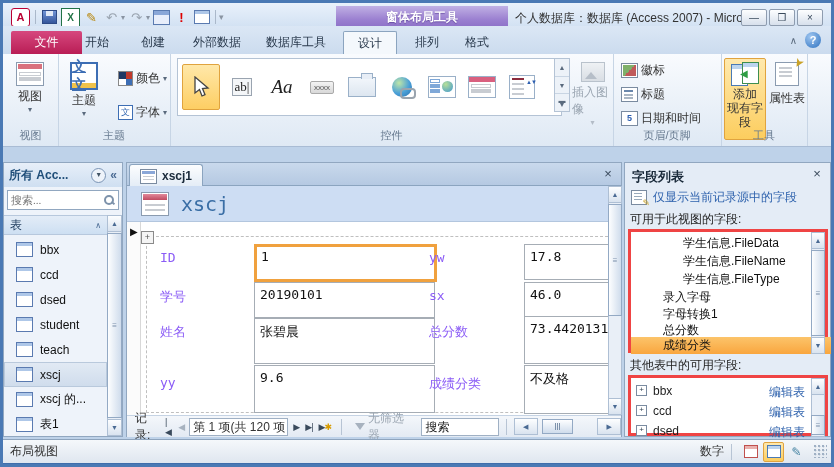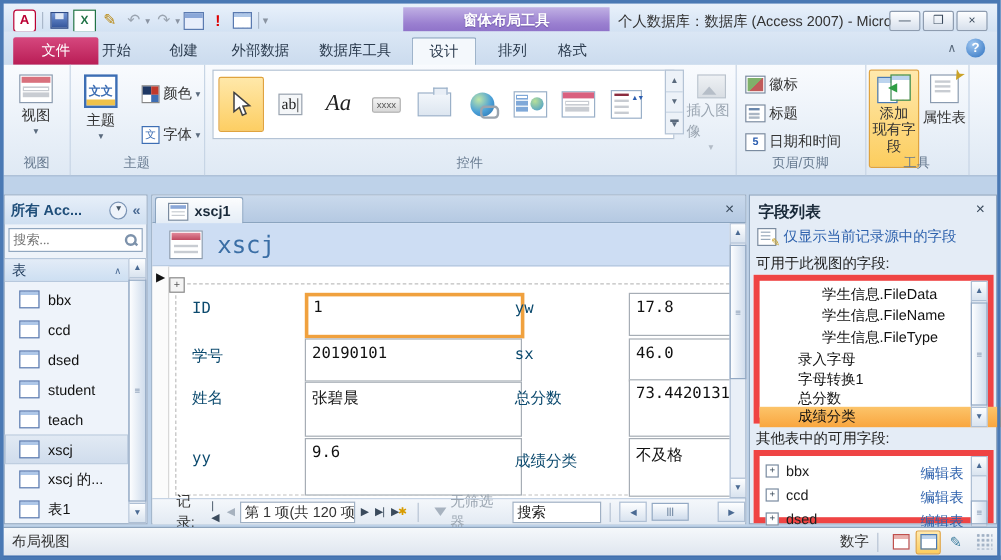--- a/index.html
+++ b/index.html
@@ -51,21 +51,21 @@
     background:linear-gradient(#f9fbfe,#e9f0f8 60%,#dfe9f4);border-bottom:1px solid #a9bcd4;}
   .rgroup{position:absolute;top:0;height:92px;border-right:1px solid #c7d5e5;}
   .glabel{position:absolute;bottom:3px;left:0;right:0;text-align:center;color:#66798f;font-size:11px;}
   .bigbtn{position:absolute;display:flex;flex-direction:column;align-items:center;gap:2px;color:#333;}
   .smalldrop{color:#5a6a7d;font-size:8px;line-height:6px;}
   .viewico{width:26px;height:22px;background:#fff;border:1px solid #8a9bb0;position:relative;}
   .viewico:before{content:"";position:absolute;left:1px;top:1px;right:1px;height:5px;background:#d9717d;}
   .viewico:after{content:"";position:absolute;left:3px;top:10px;right:3px;height:2px;
     box-shadow:0 0 0 1px #c8ccd2,0 5px 0 1px #c8ccd2;}
   .themeico{width:24px;height:24px;background:#fff;border:2px solid #3d6eb4;display:flex;align-items:center;justify-content:center;
-    color:#3d6eb4;font-size:10px;font-weight:bold;box-shadow:inset 0 -5px 0 #f0c24a;}
+    color:#3d6eb4;font-size:14px;font-weight:bold;box-shadow:inset 0 -5px 0 #f0c24a;text-decoration:underline;}
   .colorico{width:13px;height:13px;display:grid;grid-template-columns:1fr 1fr;grid-template-rows:1fr 1fr;border:1px solid #888;}
   .colorico i{display:block;}
   .fontico{width:13px;height:13px;border:1px solid #3d6eb4;color:#3d6eb4;font-size:9px;line-height:12px;text-align:center;background:#fff;}
   .smallbtn{position:absolute;display:flex;align-items:center;gap:3px;color:#333;}
   .gallery{position:absolute;left:7px;top:4px;width:375px;height:52px;background:#fff;
     border:1px solid #b4c3d5;display:flex;align-items:center;gap:4px;padding:2px 4px;}
   .gcell{width:36px;height:44px;display:flex;align-items:center;justify-content:center;}
   .gsel{background:linear-gradient(#ffe8a9,#fdce63);border:1px solid #e0a33e;border-radius:2px;}
   .abico{font-family:"Liberation Serif",serif;font-size:13px;border:1px solid #9aa4b0;background:#f4f6f8;padding:0 2px;}
   .aaico{font-family:"Liberation Serif",serif;font-style:italic;font-size:19px;color:#222;}
@@ -146,26 +146,26 @@
     display:flex;align-items:center;gap:12px;padding-left:14px;}
   .fhico{width:26px;height:22px;background:#fff;border:1px solid #8a9bb0;position:relative;}
   .fhico:before{content:"";position:absolute;left:1px;top:1px;right:1px;height:6px;background:linear-gradient(#e2899a,#c04a60);}
   .fhico:after{content:"";position:absolute;left:3px;top:11px;right:3px;height:2px;background:#c8ccd2;box-shadow:0 5px 0 #c8ccd2;}
   .formtitle{font-family:"DejaVu Sans Mono",monospace;font-size:20px;color:#3a6ea5;}
   .selstrip{left:0;top:59px;width:14px;height:193px;background:#fbfbfb;border-right:1px solid #d8d8d8;}
   .recarrow{position:absolute;left:3px;top:4px;color:#111;font-size:10px;}
   .layoutrect{position:absolute;border:1px dashed #bfbfbf;}
   .movehandle{position:absolute;width:11px;height:11px;border:1px solid #8a8a8a;background:#f4f4f4;
     color:#555;font-size:9px;line-height:10px;text-align:center;}
-  .flabel{position:absolute;color:#0c4a6e;font-size:13px;font-family:"DejaVu Sans Mono",monospace;}
+  .flabel{position:absolute;color:#8b5cf6;font-size:13px;font-family:"DejaVu Sans Mono",monospace;}
   .fbox{position:absolute;background:#fff;border:1px solid #a6adb5;font-family:"DejaVu Sans Mono",monospace;
     font-size:13px;color:#111;padding:4px 5px;white-space:nowrap;overflow:hidden;}
   .fbox.selbox{border:3px solid #f0a13e;padding:2px 4px;}
   .recbar{left:0;top:252px;width:494px;height:22px;background:linear-gradient(#f4f7fb,#e3eaf3);
-    border-top:1px solid #c5d3e4;display:flex;align-items:center;padding-left:20px;color:#333;}
+    border-top:1px solid #c5d3e4;display:flex;align-items:center;padding-left:8px;color:#333;}
   .recnavbtn{color:#3a4a5c;font-size:9px;padding:0 3px;letter-spacing:-1px;}
   .recnavbtn.dis{color:#a7b2bf;}
   .posbox{width:92px;height:16px;background:#fff;border:1px solid #9fb0c4;line-height:16px;
     padding:0 3px;white-space:nowrap;overflow:hidden;margin:0 2px;}
   .funnel{width:0;height:0;border-left:5px solid transparent;border-right:5px solid transparent;
     border-top:7px solid #a7b2bf;margin:0 3px 0 6px;}
   .recsearch{width:76px;height:16px;background:#fff;border:1px solid #9fb0c4;margin-left:6px;}
   .recsearch input{width:100%;height:100%;border:none;outline:none;font-family:inherit;font-size:12px;padding:0 3px;box-sizing:border-box;background:transparent;}
   .recsearch input::placeholder{color:#222;opacity:1;}
   .hthumb{height:13px;background:linear-gradient(#fdfeff,#cfdcec);border:1px solid #93a9c4;
@@ -173,21 +173,21 @@
   .hthumb i{width:1px;height:7px;background:#7d92ab;}
   
   .flpanel{left:624px;top:162px;width:207px;height:275px;background:#e4ecf6;border:1px solid #91a7c0;}
   .fltitle{left:7px;top:5px;font-weight:bold;color:#1a2a3a;font-size:13px;}
   .flclose{right:5px;top:3px;width:16px;height:16px;text-align:center;line-height:15px;color:#3a4a5c;font-size:13px;}
   .fllink{left:6px;top:26px;display:flex;align-items:center;gap:6px;color:#2e62ad;}
   .linkico{width:14px;height:13px;border:1px solid #7a8ba0;background:#fff;position:relative;flex:0 0 auto;}
   .linkico:before{content:"";position:absolute;left:2px;top:2px;width:8px;height:1px;background:#9ab;box-shadow:0 3px 0 #9ab,0 6px 0 #9ab;}
   .linkico:after{content:"✎";position:absolute;right:-4px;bottom:-4px;color:#caa227;font-size:9px;}
   .fldesc{left:5px;color:#222;}
-  .fllist{background:#fff;border:5px solid #ef4444;}
+  .fllist{background:#fff;border:3px solid #ef4444;}
   .flitem{position:absolute;left:0;width:172px;height:17px;line-height:17px;color:#111;font-size:12px;white-space:nowrap;}
   .flsel{background:linear-gradient(#fcc46a,#f9a63f);}
   .othrow{position:absolute;left:0;width:170px;height:21px;display:flex;align-items:center;padding-left:5px;gap:6px;}
   .plus{width:9px;height:9px;border:1px solid #7a8ba0;background:#fff;font-size:8px;line-height:8px;text-align:center;color:#345;flex:0 0 auto;}
   .editlink{position:absolute;color:#2e62ad;}
   
   .statusbar{left:3px;top:439px;width:828px;height:24px;background:linear-gradient(#f5f8fb,#dfe6ef);
     border-top:1px solid #8ea4bd;display:flex;align-items:center;color:#333;}
   .ssep{width:1px;height:16px;background:#b7c4d4;margin:0 7px;}
   .viewbtn{width:19px;height:18px;border:1px solid transparent;display:flex;align-items:center;justify-content:center;margin:0 1px;}

